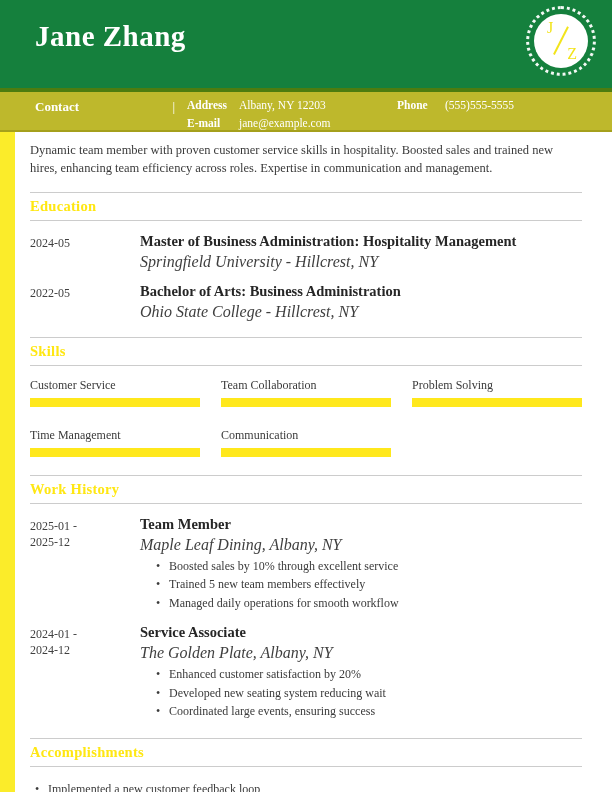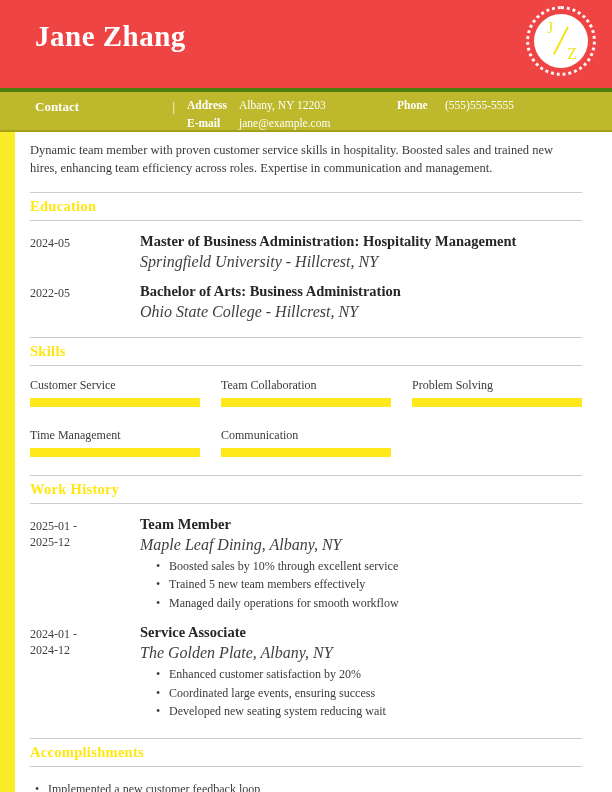--- a/index.html
+++ b/index.html
@@ -2,21 +2,21 @@
 <html><head>
 <meta charset="utf-8">
 <style>
   html, body { margin:0; padding:0; background:#ffffff; }
   .page {
     position:relative; width:612px; height:792px; background:#ffffff;
     font-family:"Liberation Serif", serif; color:#3a3a3a; overflow:hidden;
   }
 
   
-  .header { position:relative; height:88px; background:#ef4444; }
+  .header { position:relative; height:88px; background:#15803d; }
   .name {
     position:absolute; left:35px; top:20px;
     font-size:29px; font-weight:bold; color:#ffffff; letter-spacing:0.5px;
   }
   .badge {
     position:absolute; top:6px; right:16px; width:70px; height:70px;
     border:3px dotted rgba(255,255,255,0.95); border-radius:50%;
     display:flex; align-items:center; justify-content:center; box-sizing:border-box;
   }
   .badge-inner { position:relative; width:54px; height:54px; background:#ffffff; border-radius:50%; }
@@ -193,22 +193,22 @@
       <div class="entry">
         <div class="entry-date">
           <div>2024-01 -</div>
           <div>2024-12</div>
         </div>
         <div class="entry-body">
           <div class="entry-title">Service Associate</div>
           <div class="entry-sub">The Golden Plate, Albany, NY</div>
           <ul class="bullets">
             <li>Enhanced customer satisfaction by 20%</li>
+            <li>Developed new seating system reducing wait</li>
             <li>Coordinated large events, ensuring success</li>
-            <li>Developed new seating system reducing wait</li>
           </ul>
         </div>
       </div>
     </div>
 
     <div class="section accom-sec">
       <hr class="rule">
       <h2 class="sec-head">Accomplishments</h2>
       <hr class="rule">
 

